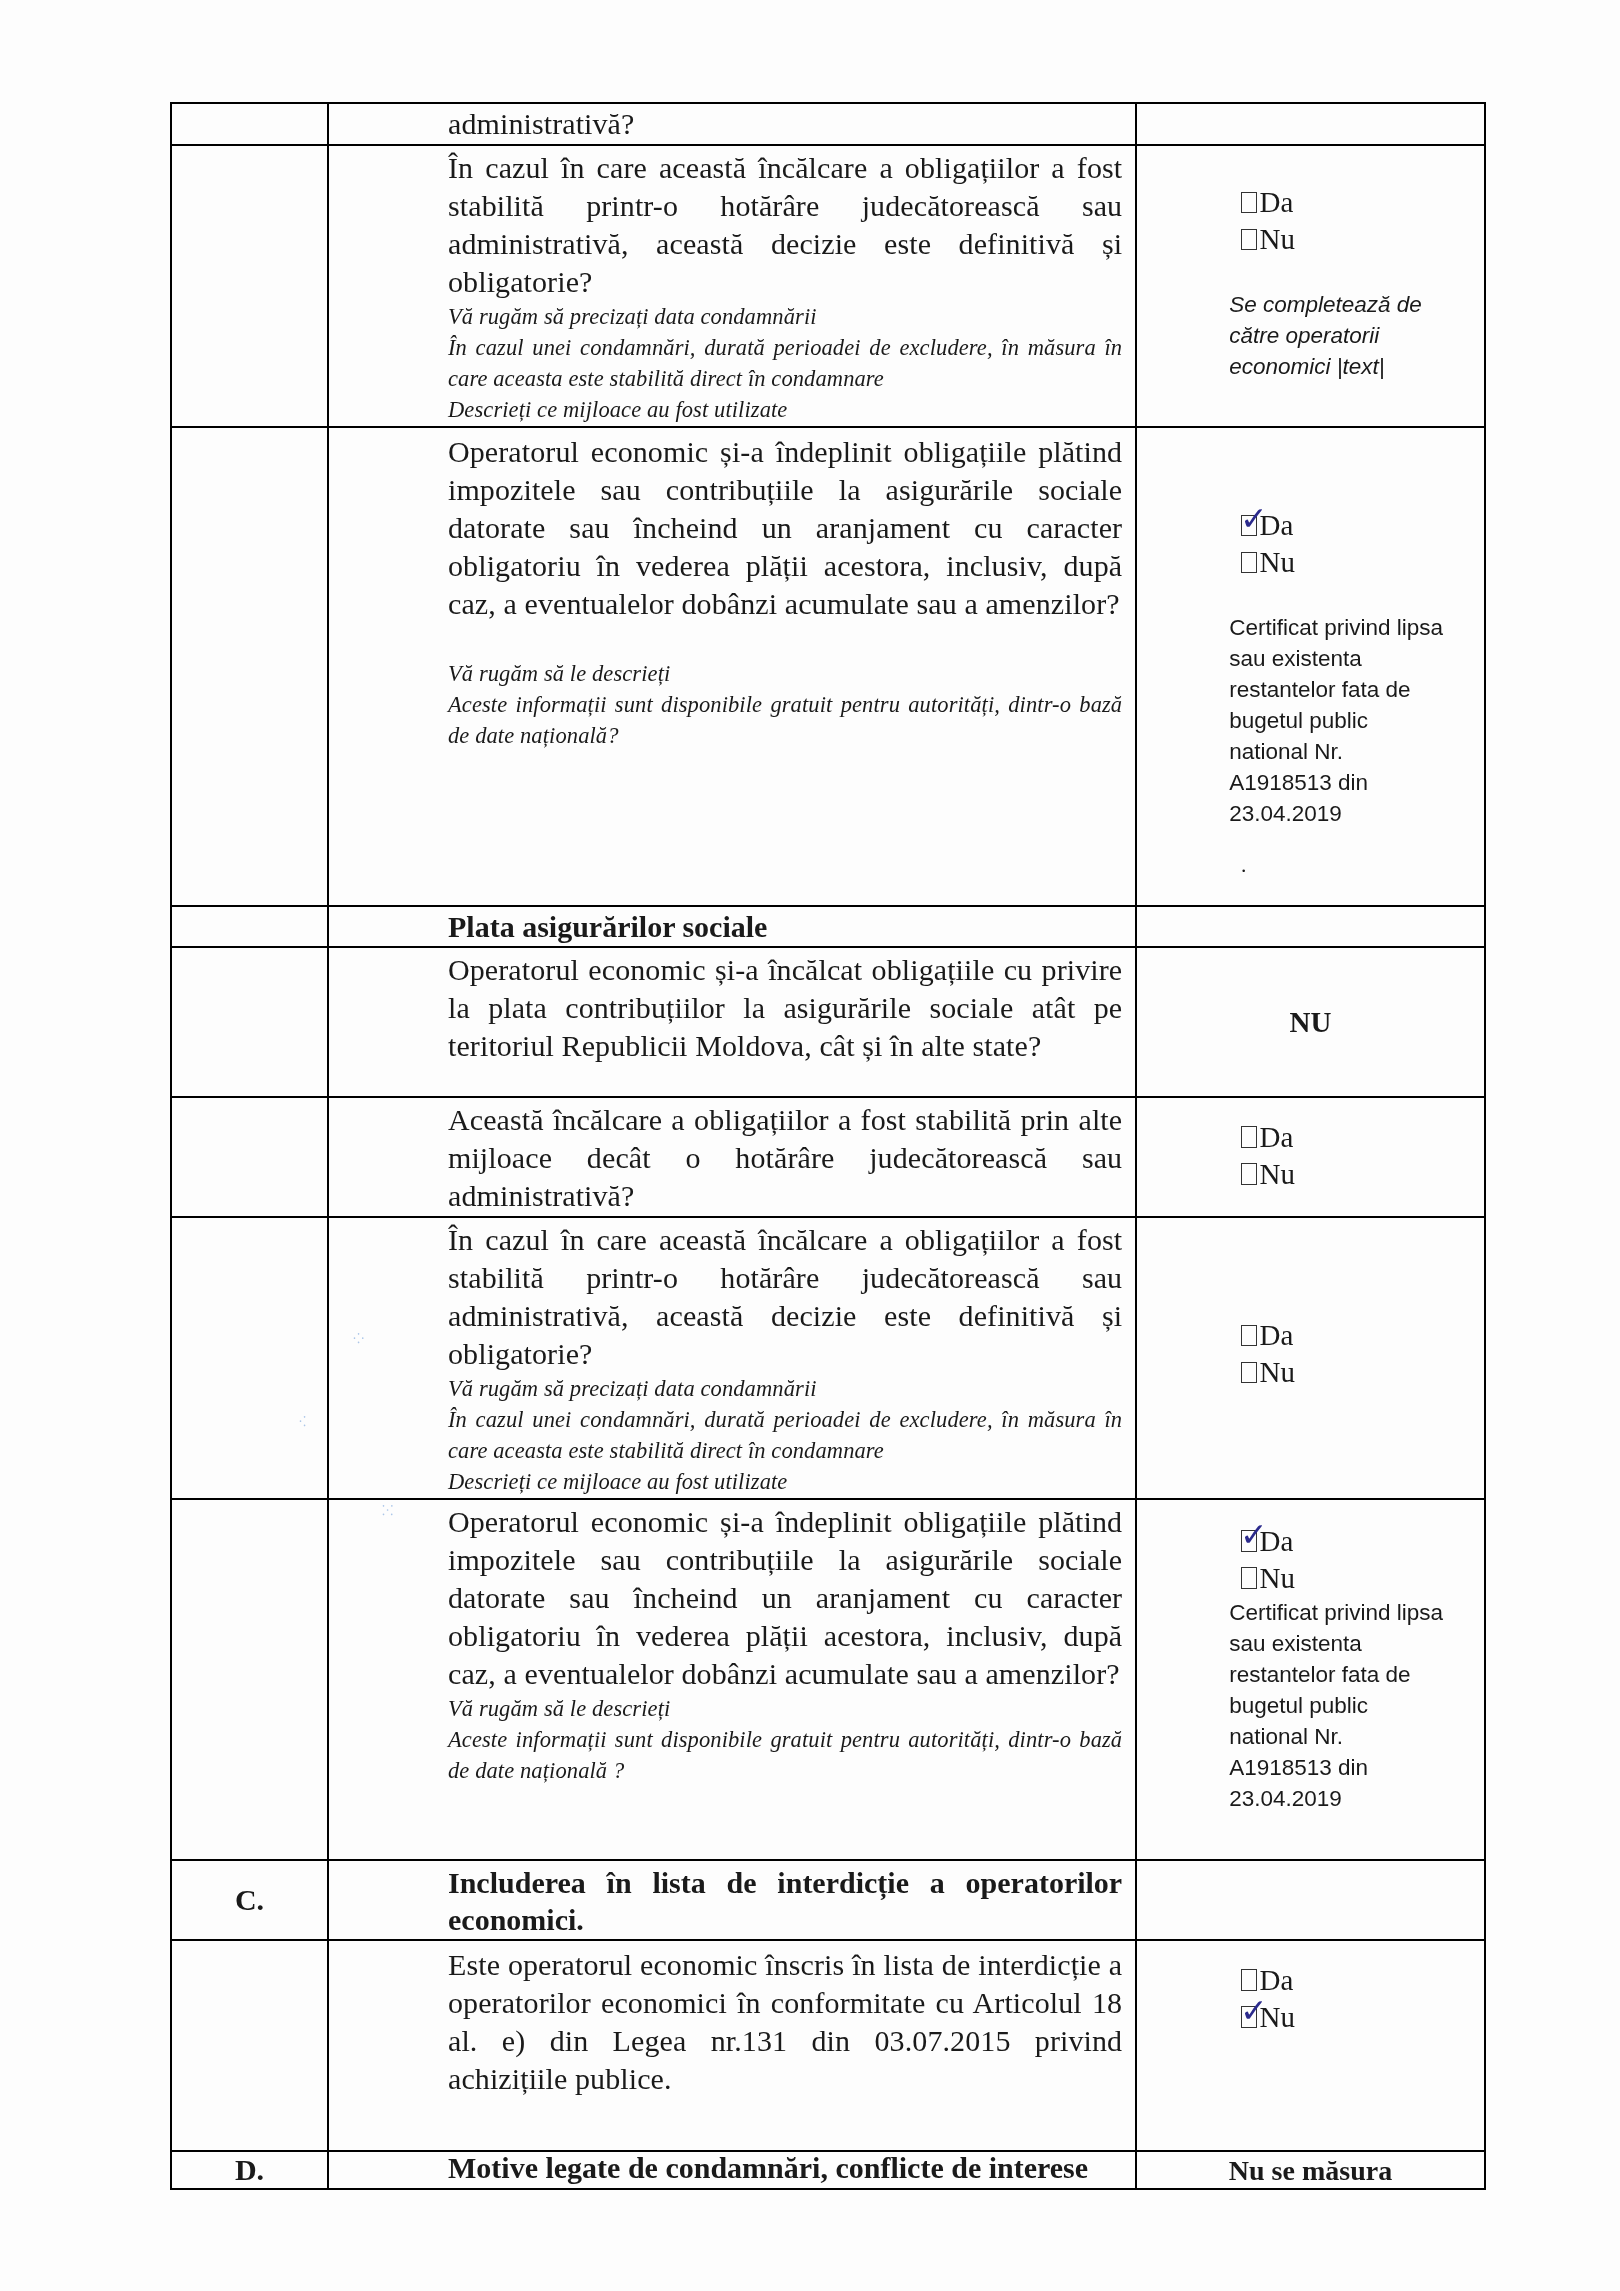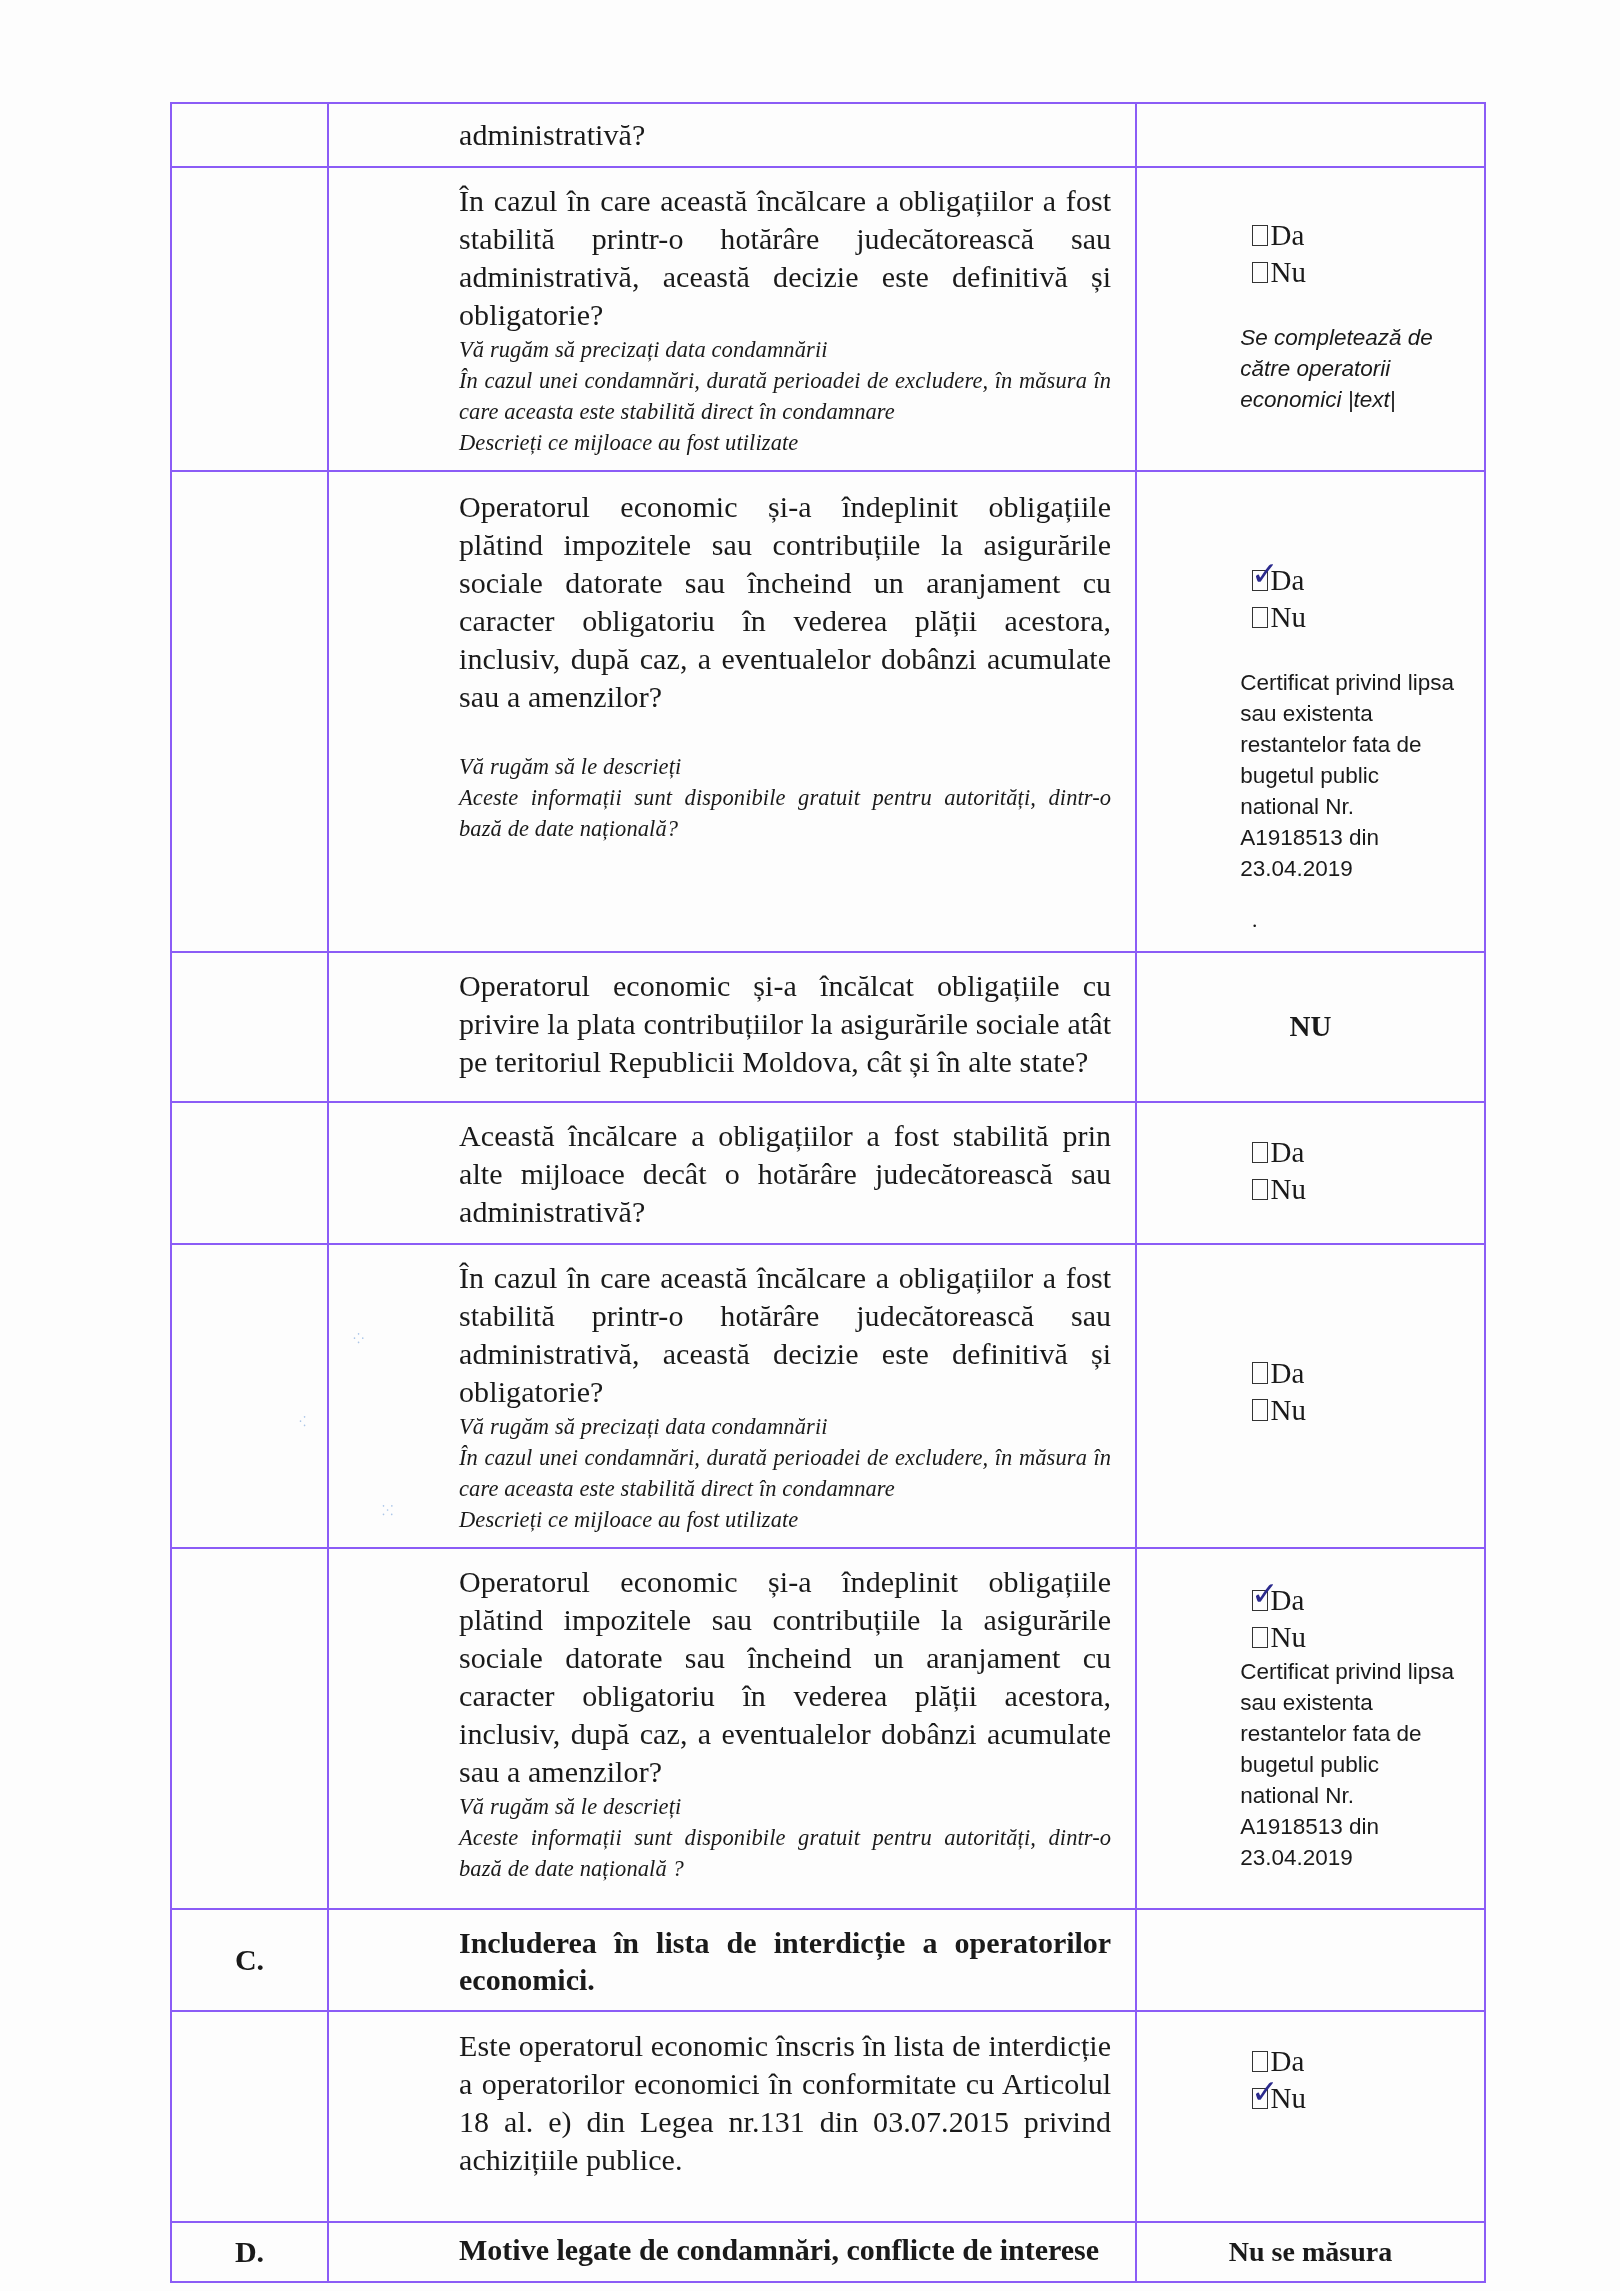--- a/index.html
+++ b/index.html
@@ -5,21 +5,21 @@
   html, body { margin:0; padding:0; }
   body {
     width:1620px; height:2292px; background:#fdfdfd; position:relative; overflow:hidden;
     font-family:"Liberation Serif", "DejaVu Serif", serif; color:#1a1a1a;
   }
   table.form {
     position:absolute; left:170px; top:102px; width:1313px;
     border-collapse:collapse; table-layout:fixed;
   }
   table.form td {
-    border:2px solid #8b5cf6; vertical-align:top; padding:12px;
+    border:2px solid #000000; vertical-align:top; padding:1px;
   }
   col.c1 { width:157px; }
   col.c2 { width:808px; }
   col.c3 { width:349px; }
   .q {
     font-size:30px; line-height:38px; text-align:justify; text-align-last:left;
     padding:0 11.8px 0 118px; letter-spacing:0.1px;
   }
   .q-main { display:block; }
   .note {
@@ -106,20 +106,27 @@
           <div class="opt">
               <span class="box"></span>
               <span>Nu</span>
             </div>
           <span class="ansnote" style="margin-top:31px; margin-left:-11.8px; width:216px;">Certificat privind lipsa sau existenta restantelor fata de bugetul public national Nr. A1918513 din 23.04.2019</span>
           <span class="dot" style="display:block; margin-top:17.6px;">.</span>
         </div>
       </td>
     </tr>
 
+    <tr style="height:37px;">
+      <td></td>
+      <td>
+          <div class="heading"><span>Plata asigurărilor sociale</span></div>
+        </td>
+      <td></td>
+    </tr>
 
     <tr style="height:150px;">
       <td></td>
       <td>
           <div class="q" style="padding-top:2px;">
             <span class="q-main">Operatorul economic și-a încălcat obligațiile cu privire la plata contribuțiilor la asigurările sociale atât pe teritoriul Republicii Moldova, cât și în alte state?</span>
           </div>
         </td>
       <td class="ans-center"><span>NU</span></td>
     </tr>

